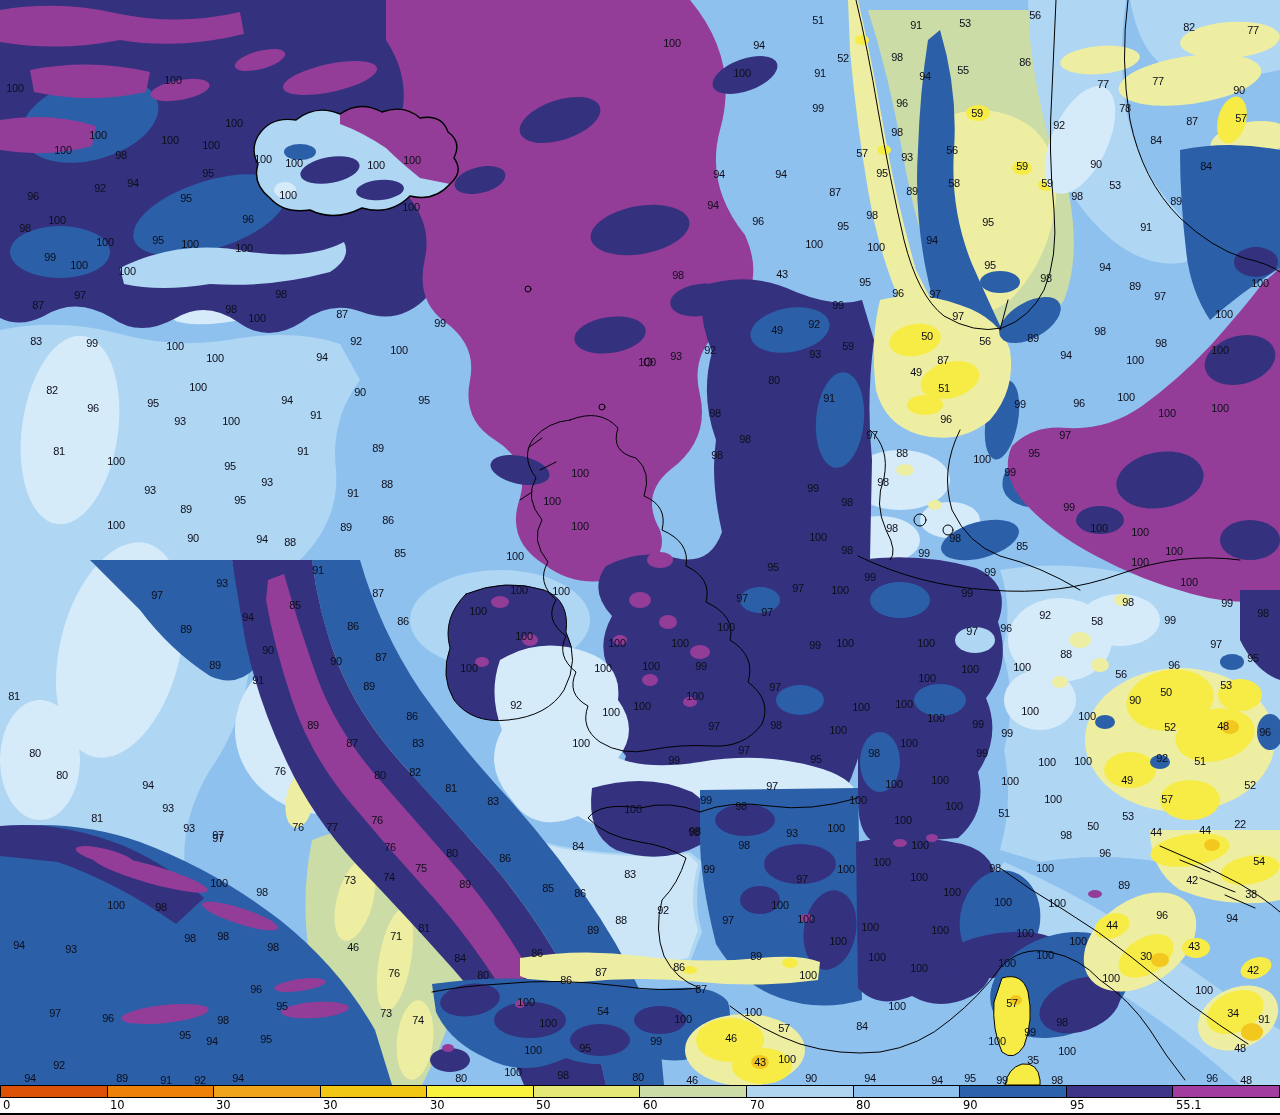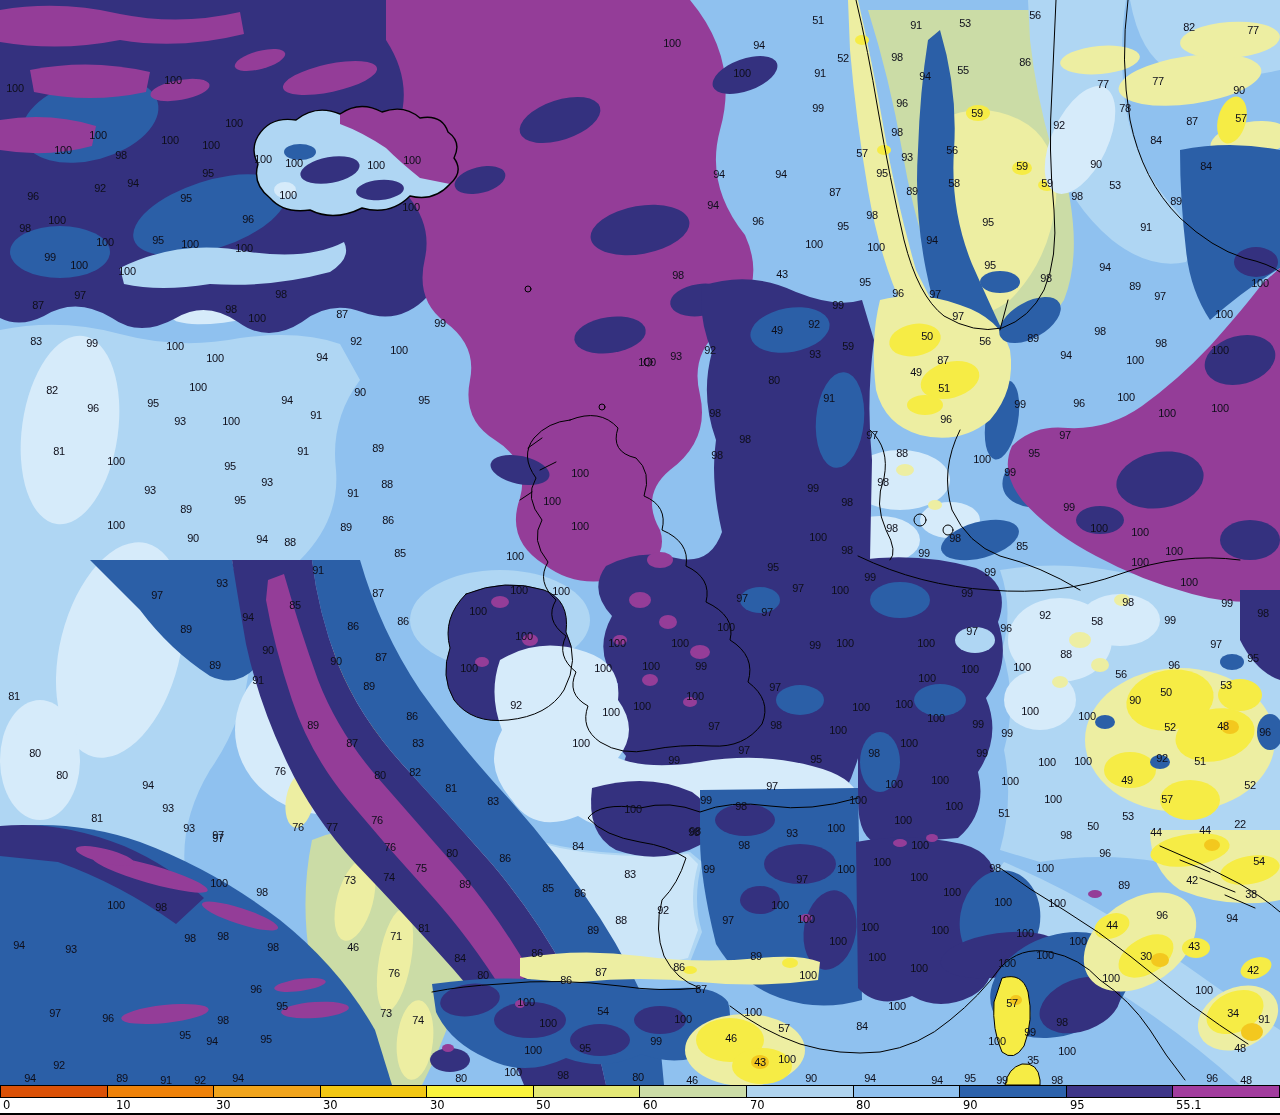--- a/index.html
+++ b/index.html
@@ -757,21 +757,21 @@
         <div class="bar-seg" style="background: rgb(228, 232, 118);"></div>
         <div class="bar-seg" style="background: rgb(203, 220, 166);"></div>
         <div class="bar-seg" style="background: rgb(175, 212, 239);"></div>
         <div class="bar-seg" style="background: rgb(143, 193, 239);"></div>
         <div class="bar-seg" style="background: rgb(44, 98, 172);"></div>
         <div class="bar-seg" style="background: rgb(62, 53, 136);"></div>
         <div class="bar-seg" style="background: rgb(162, 60, 158);"></div>
       </div>
     <div class="ticks">
         <span class="bar-tick" style="left: 0px;">0</span>
-        <span class="bar-tick" style="left: 113px;">10</span>
+        <span class="bar-tick" style="left: 107px;">10</span>
         <span class="bar-tick" style="left: 213px;">30</span>
         <span class="bar-tick" style="left: 320px;">30</span>
         <span class="bar-tick" style="left: 427px;">30</span>
         <span class="bar-tick" style="left: 533px;">50</span>
         <span class="bar-tick" style="left: 640px;">60</span>
         <span class="bar-tick" style="left: 747px;">70</span>
         <span class="bar-tick" style="left: 853px;">80</span>
         <span class="bar-tick" style="left: 960px;">90</span>
         <span class="bar-tick" style="left: 1067px;">95</span>
         <span class="bar-tick" style="left: 1173px;">55.1</span>

